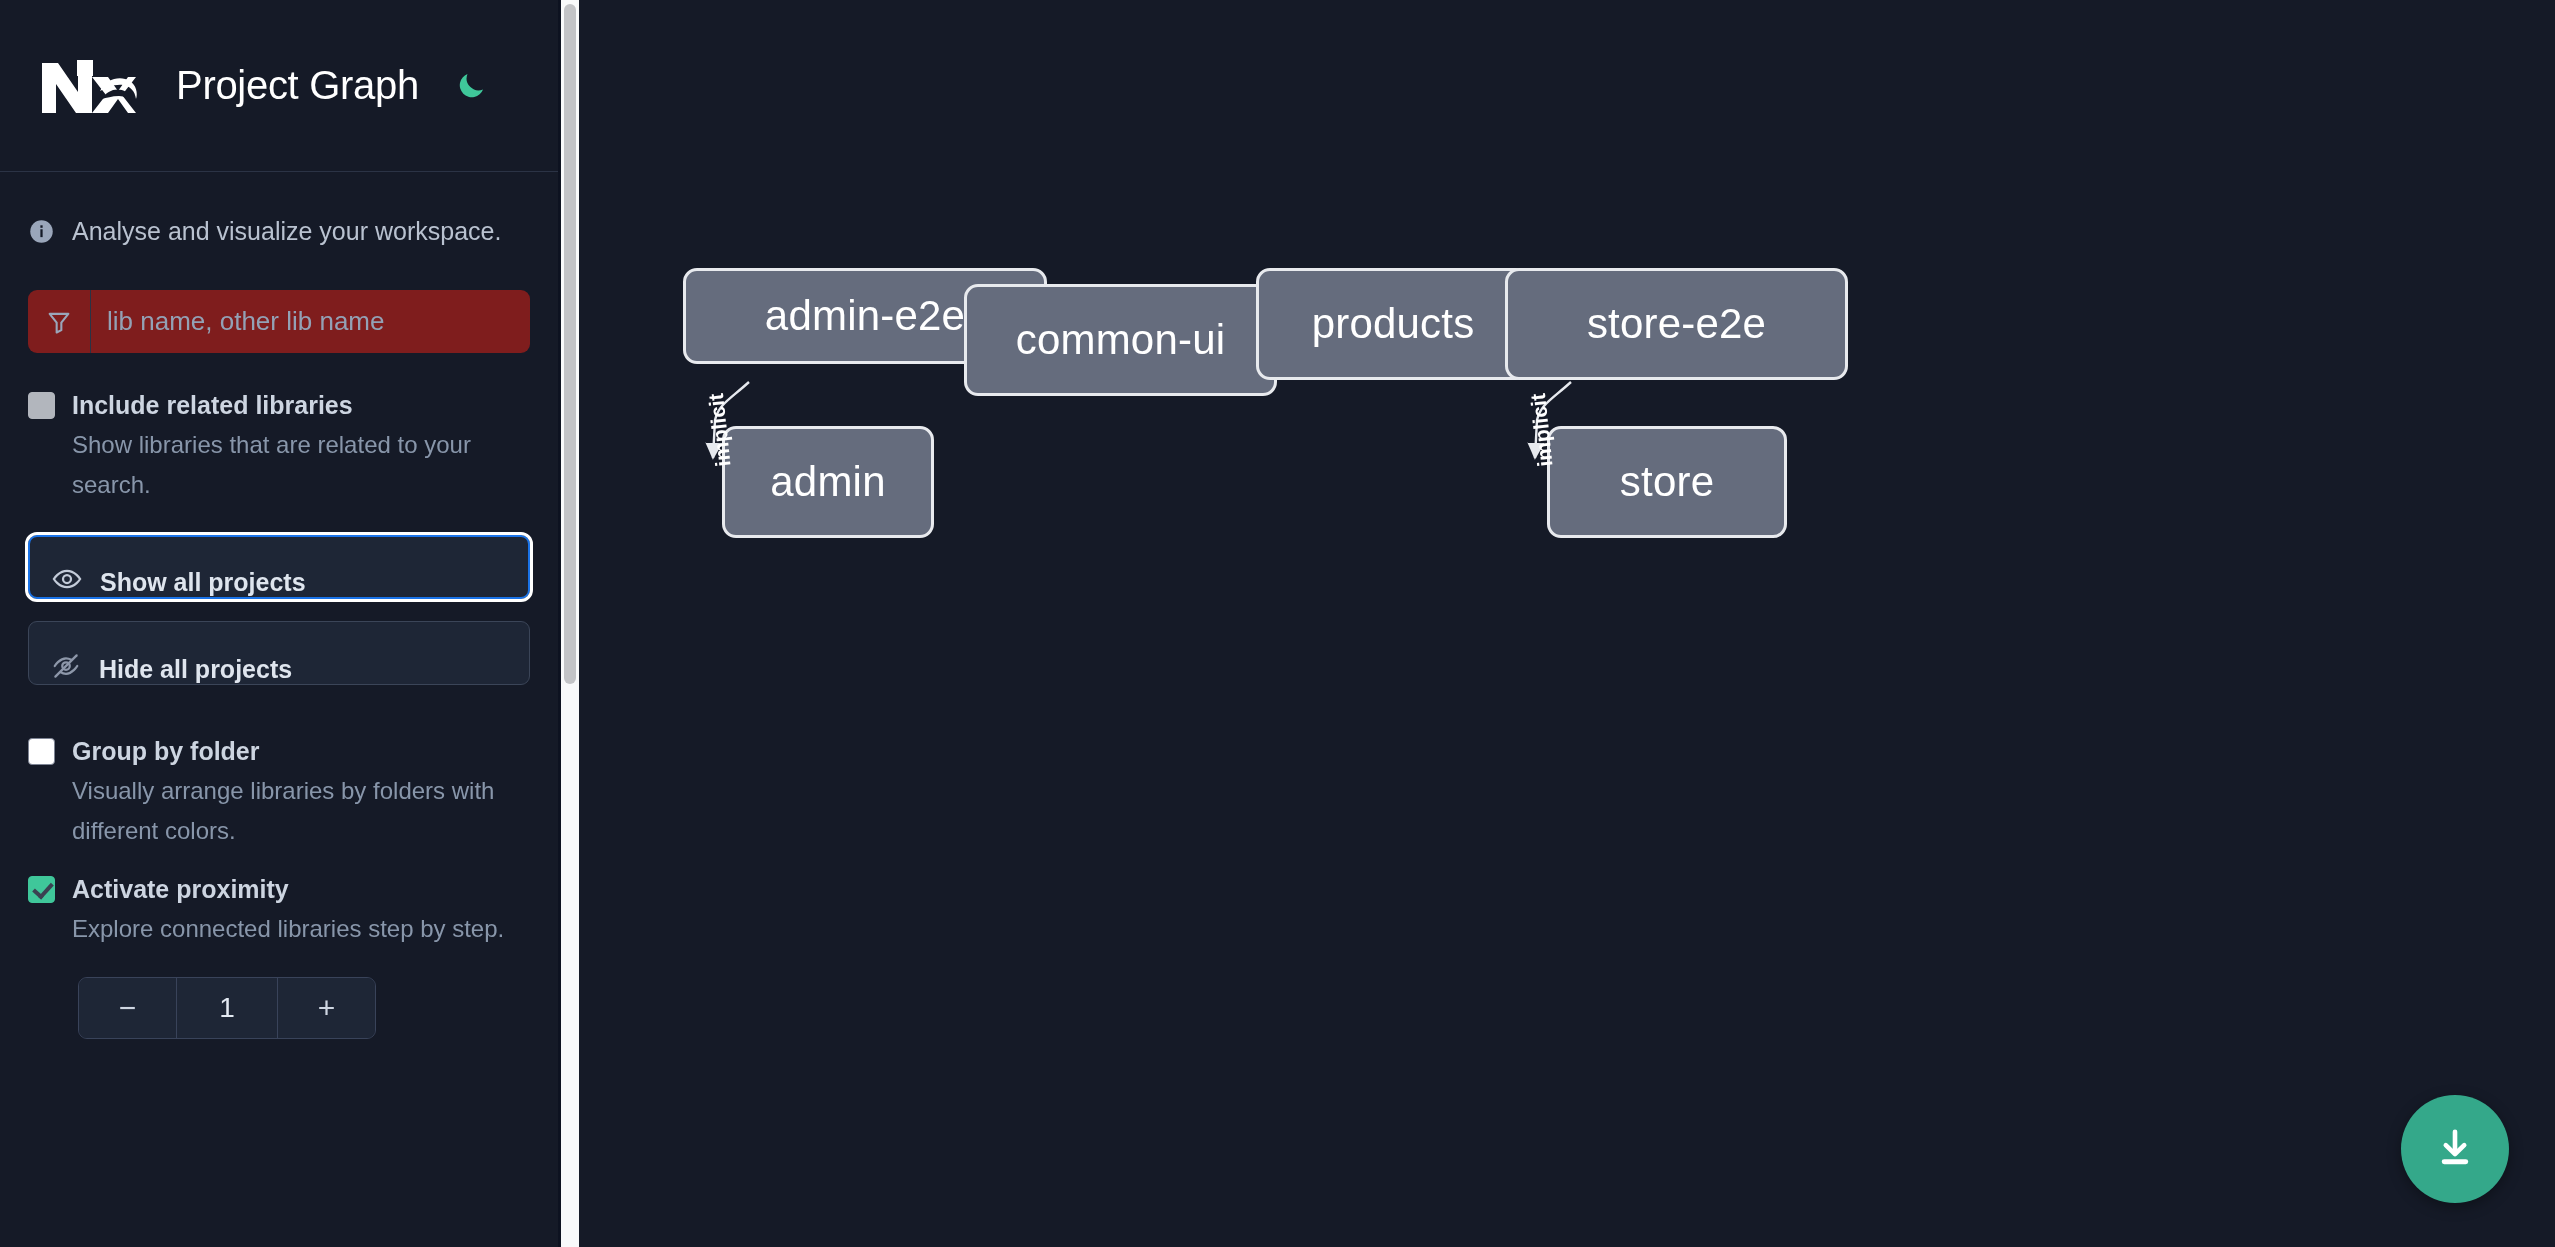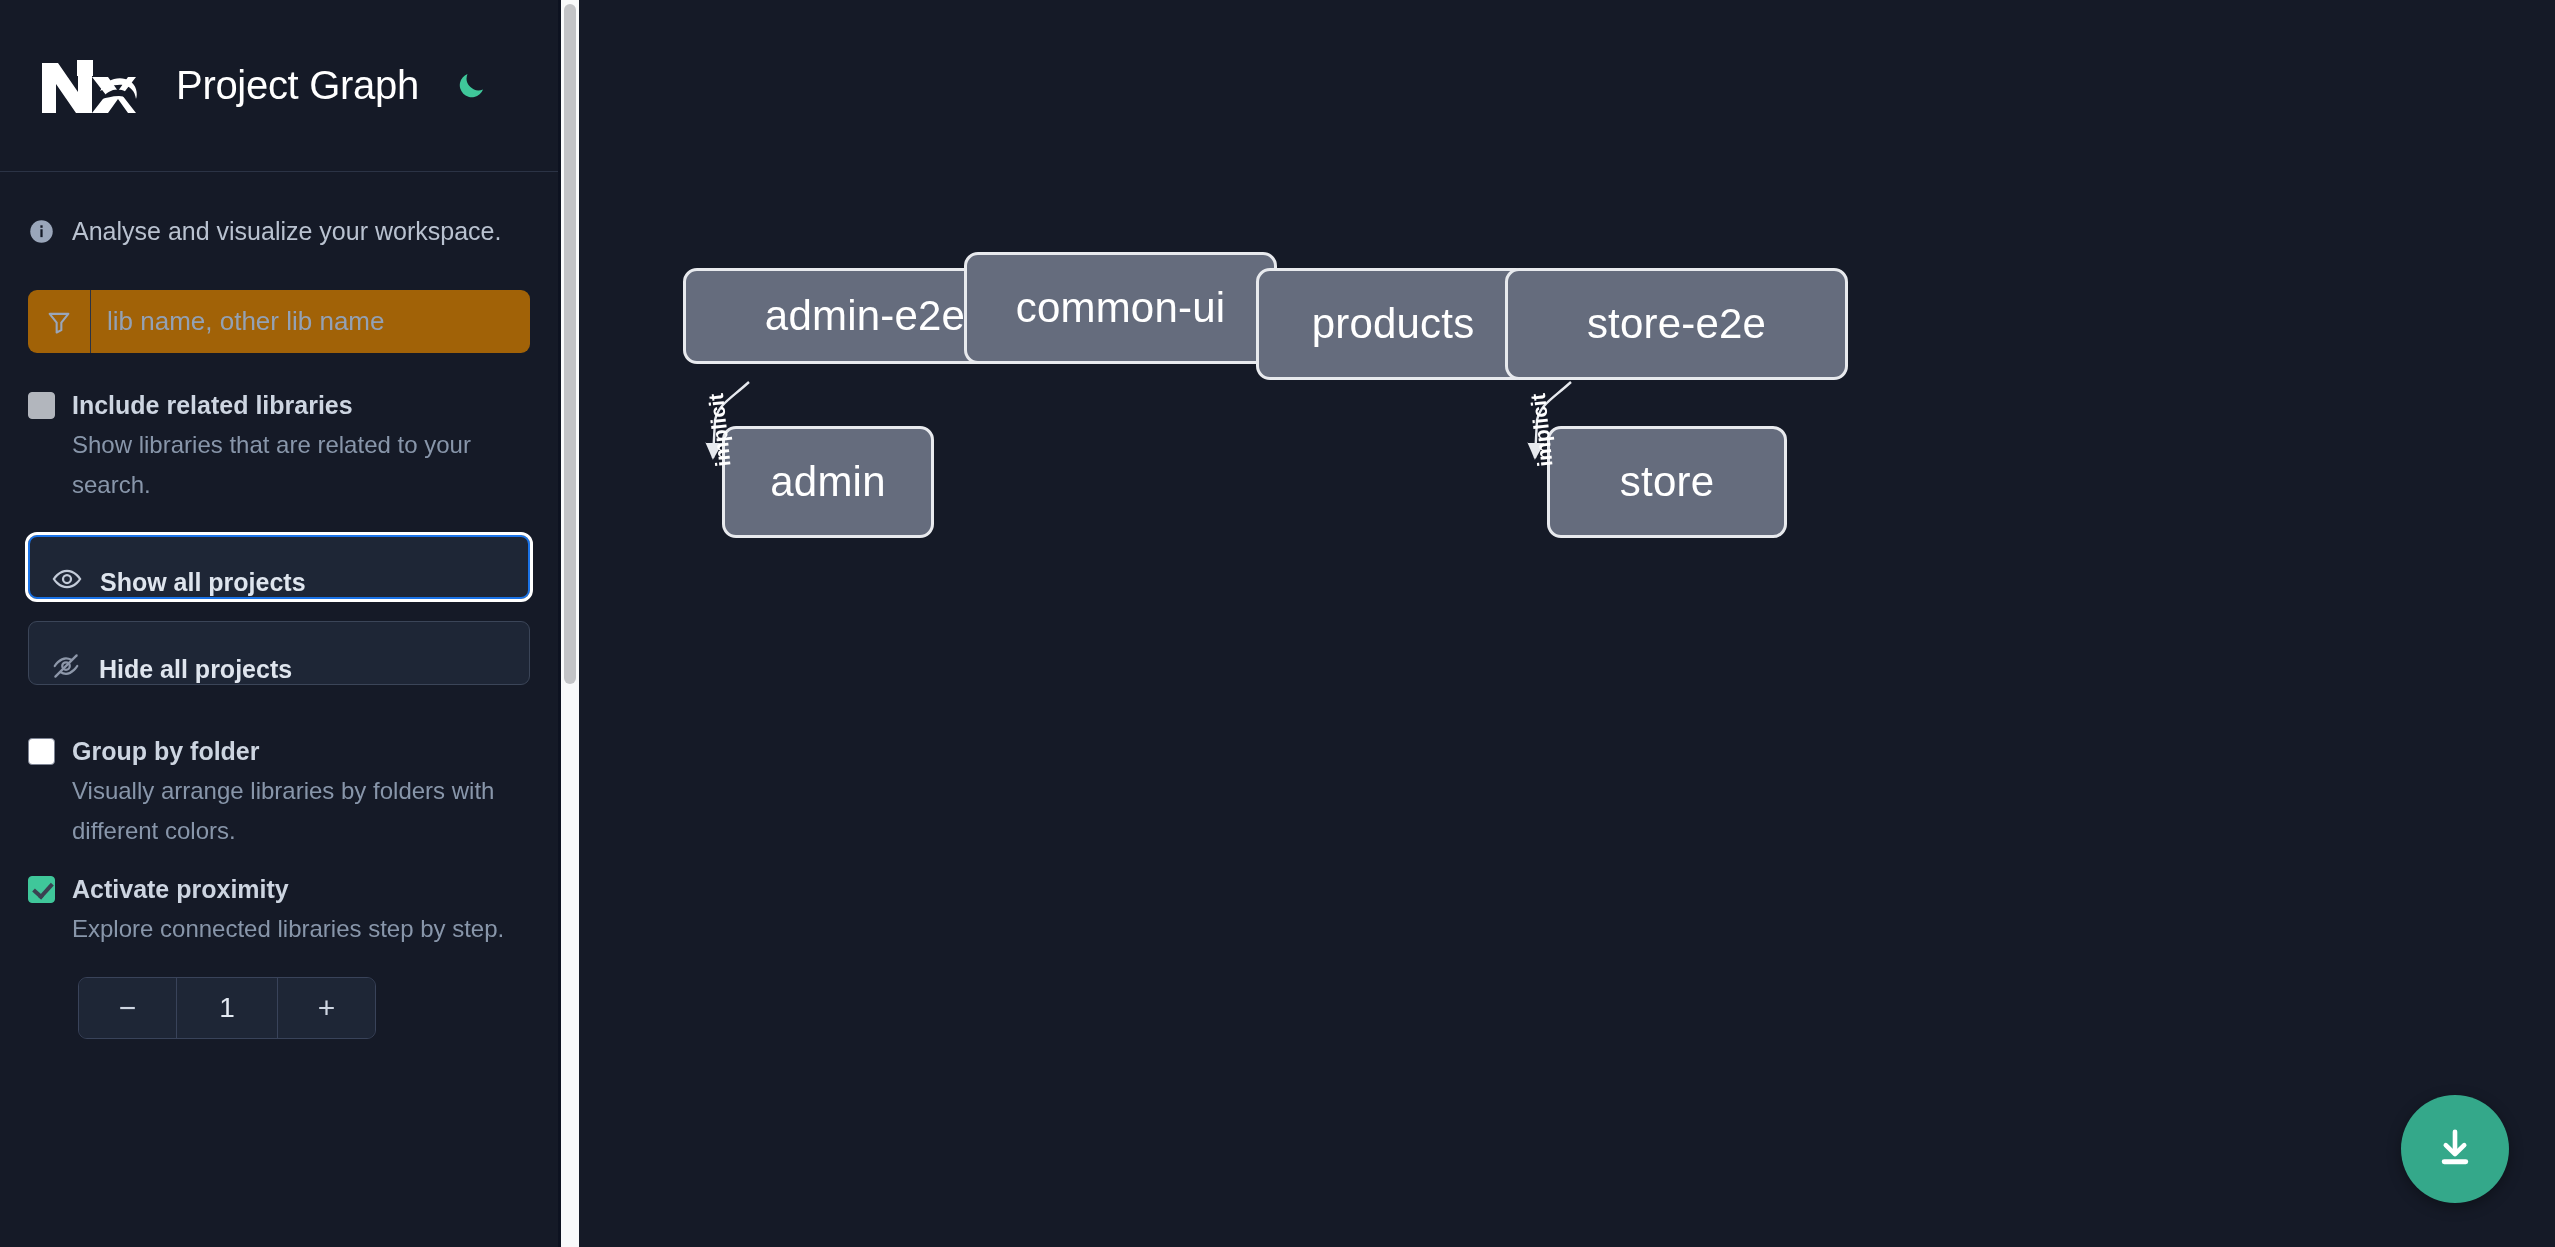--- a/index.html
+++ b/index.html
@@ -83,21 +83,21 @@
     color: #b9c2d0;
     white-space: nowrap;
   }
 
   .sb-body { padding: 0 28px; }
 
   .filter-box {
     display: flex;
     align-items: stretch;
     height: 63px;
-    background: #a16207;
+    background: #7f1d1d;
     border-radius: 9px;
     overflow: hidden;
     margin-bottom: 32px;
   }
   .filter-icon-wrap {
     width: 63px;
     flex: 0 0 63px;
     display: flex;
     align-items: center;
     justify-content: center;
@@ -424,21 +424,21 @@
       </defs>
 
       <path d="M 170 382 C 150 400 140 404 136 420 L 134 458" fill="none" stroke="#e6e9ee" stroke-width="2.4" marker-end="url(#arrow)"></path>
 
       <path d="M 992 382 C 972 400 962 404 958 420 L 956 458" fill="none" stroke="#e6e9ee" stroke-width="2.4" marker-end="url(#arrow)"></path>
     </svg>
 
     <div class="node" style="left:104px; top:268px; width:364px; height:96px;">
       <span class="node-label">admin-e2e</span>
     </div>
-    <div class="node" style="left:385px; top:252px; width:313px; height:112px;">
+    <div class="node" style="left:385px; top:284px; width:313px; height:112px;">
       <span class="node-label">common-ui</span>
     </div>
     <div class="node" style="left:677px; top:268px; width:274px; height:112px;">
       <span class="node-label">products</span>
     </div>
     <div class="node" style="left:926px; top:268px; width:343px; height:112px;">
       <span class="node-label">store-e2e</span>
     </div>
     <div class="node" style="left:143px; top:426px; width:212px; height:112px;">
       <span class="node-label">admin</span>

